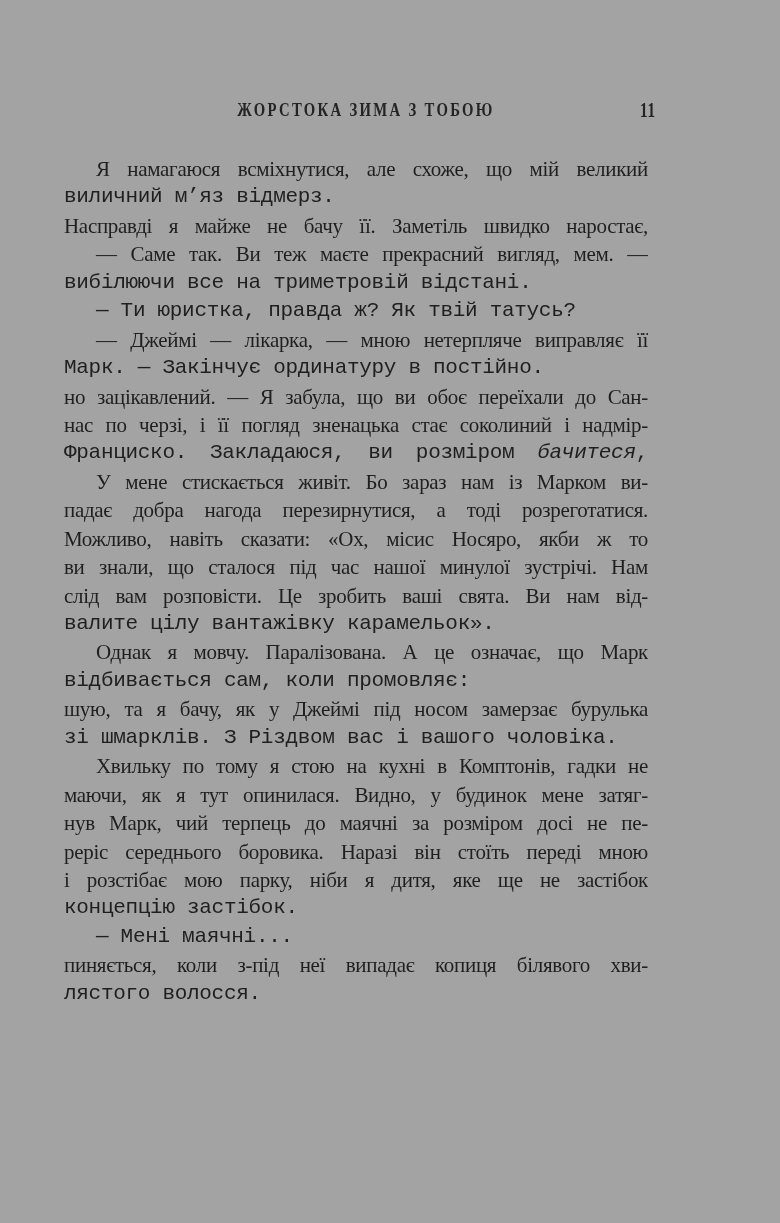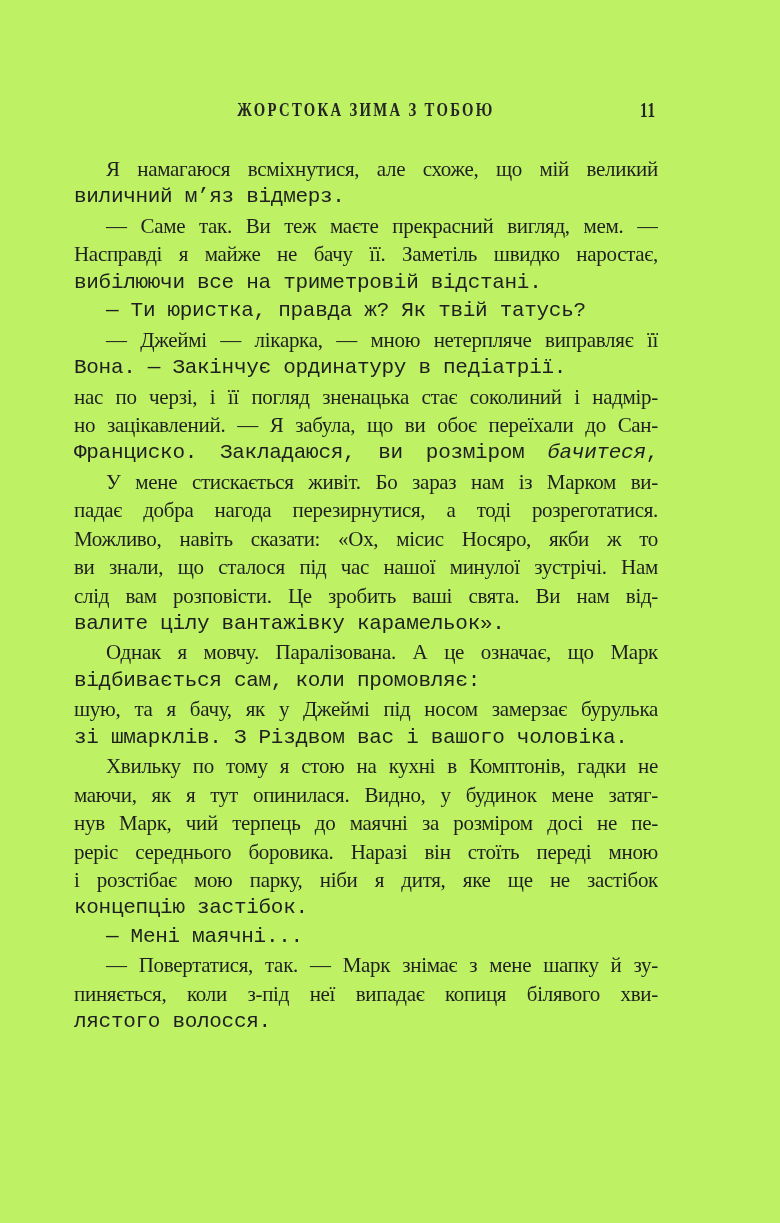--- a/index.html
+++ b/index.html
@@ -4,21 +4,21 @@
 <style>
   html, body {
     margin: 0;
     padding: 0;
     background: #e8e8e8;
   }
   .page {
     position: relative;
     width: 780px;
     height: 1223px;
-    background: #bef264;
+    background: #a3a3a3;
     margin: 0 auto;
     overflow: hidden;
     font-family: "Liberation Serif", "DejaVu Serif", serif;
     color: #1f1f1f;
   }
   
   .running-head {
     position: absolute;
     top: 98px;
     left: 74px;
@@ -47,21 +47,21 @@
     letter-spacing: 1px;
     line-height: 22px;
     transform: scale(0.8, 1.1);
     transform-origin: right top;
     color: #242424;
   }
   
   .body-text {
     position: absolute;
     top: 155px;
-    left: 74px;
+    left: 64px;
     width: 584px;
   }
   .line {
     font-size: 21px;
     line-height: 28.45px;
     height: 28.45px;
     overflow: hidden;
     letter-spacing: -0.3px;
     text-align: justify;
     text-align-last: justify;
@@ -86,34 +86,34 @@
   <div class="running-head">
     <span class="head-title">ЖОРСТОКА ЗИМА З ТОБОЮ</span>
     <span class="page-num">11</span>
   </div>
   <div class="body-text" id="body-text">
       <div>
         <div class="line indent"><span>Я намагаюся всміхнутися, але схоже, що мій великий</span></div>
         <div class="line plast"><span>виличний м’яз відмерз.</span></div>
       </div>
       <div>
+        <div class="line"><span>Насправді я майже не бачу її. Заметіль швидко наростає,</span></div>
         <div class="line indent"><span>— Саме так. Ви теж маєте прекрасний вигляд, мем. —</span></div>
-        <div class="line"><span>Насправді я майже не бачу її. Заметіль швидко наростає,</span></div>
         <div class="line plast"><span>вибілюючи все на триметровій відстані.</span></div>
       </div>
       <div>
         <div class="line indent plast"><span>— Ти юристка, правда ж? Як твій татусь?</span></div>
       </div>
       <div>
         <div class="line indent"><span>— Джеймі — лікарка, — мною нетерпляче виправляє її</span></div>
-        <div class="line plast"><span>Вона. — Закінчує ординатуру в педіатрії.</span></div>
+        <div class="line plast"><span>Марк. — Закінчує ординатуру в постійно.</span></div>
       </div>
       <div>
+        <div class="line"><span>но зацікавлений. — Я забула, що ви обоє переїхали до Сан-</span></div>
         <div class="line"><span>нас по черзі, і її погляд зненацька стає соколиний і надмір-</span></div>
-        <div class="line"><span>но зацікавлений. — Я забула, що ви обоє переїхали до Сан-</span></div>
         <div class="line plast"><span>Франциско. Закладаюся, ви розміром </span><span class="it">бачитеся</span><span>, еге ж?</span></div>
       </div>
       <div>
         <div class="line indent"><span>У мене стискається живіт. Бо зараз нам із Марком ви-</span></div>
         <div class="line"><span>падає добра нагода перезирнутися, а тоді розреготатися.</span></div>
         <div class="line"><span>Можливо, навіть сказати: «Ох, місис Носяро, якби ж то</span></div>
         <div class="line"><span>ви знали, що сталося під час нашої минулої зустрічі. Нам</span></div>
         <div class="line"><span>слід вам розповісти. Це зробить ваші свята. Ви нам від-</span></div>
         <div class="line plast"><span>валите цілу вантажівку карамельок».</span></div>
       </div>
@@ -130,18 +130,17 @@
         <div class="line"><span>маючи, як я тут опинилася. Видно, у будинок мене затяг-</span></div>
         <div class="line"><span>нув Марк, чий терпець до маячні за розміром досі не пе-</span></div>
         <div class="line"><span>реріс середнього боровика. Наразі він стоїть переді мною</span></div>
         <div class="line"><span>і розстібає мою парку, ніби я дитя, яке ще не застібок</span></div>
         <div class="line plast"><span>концепцію застібок.</span></div>
       </div>
       <div>
         <div class="line indent plast"><span>— Мені маячні...</span></div>
       </div>
       <div>
-        <div class="line indent"><span>— Повертатися, так. — Марк знімає з мене шапку й зу-</span></div>
         <div class="line"><span>пиняється, коли з-під неї випадає копиця білявого хви-</span></div>
         <div class="line plast"><span>лястого волосся.</span></div>
       </div>
     </div>
 </div>
 
 </body></html>

